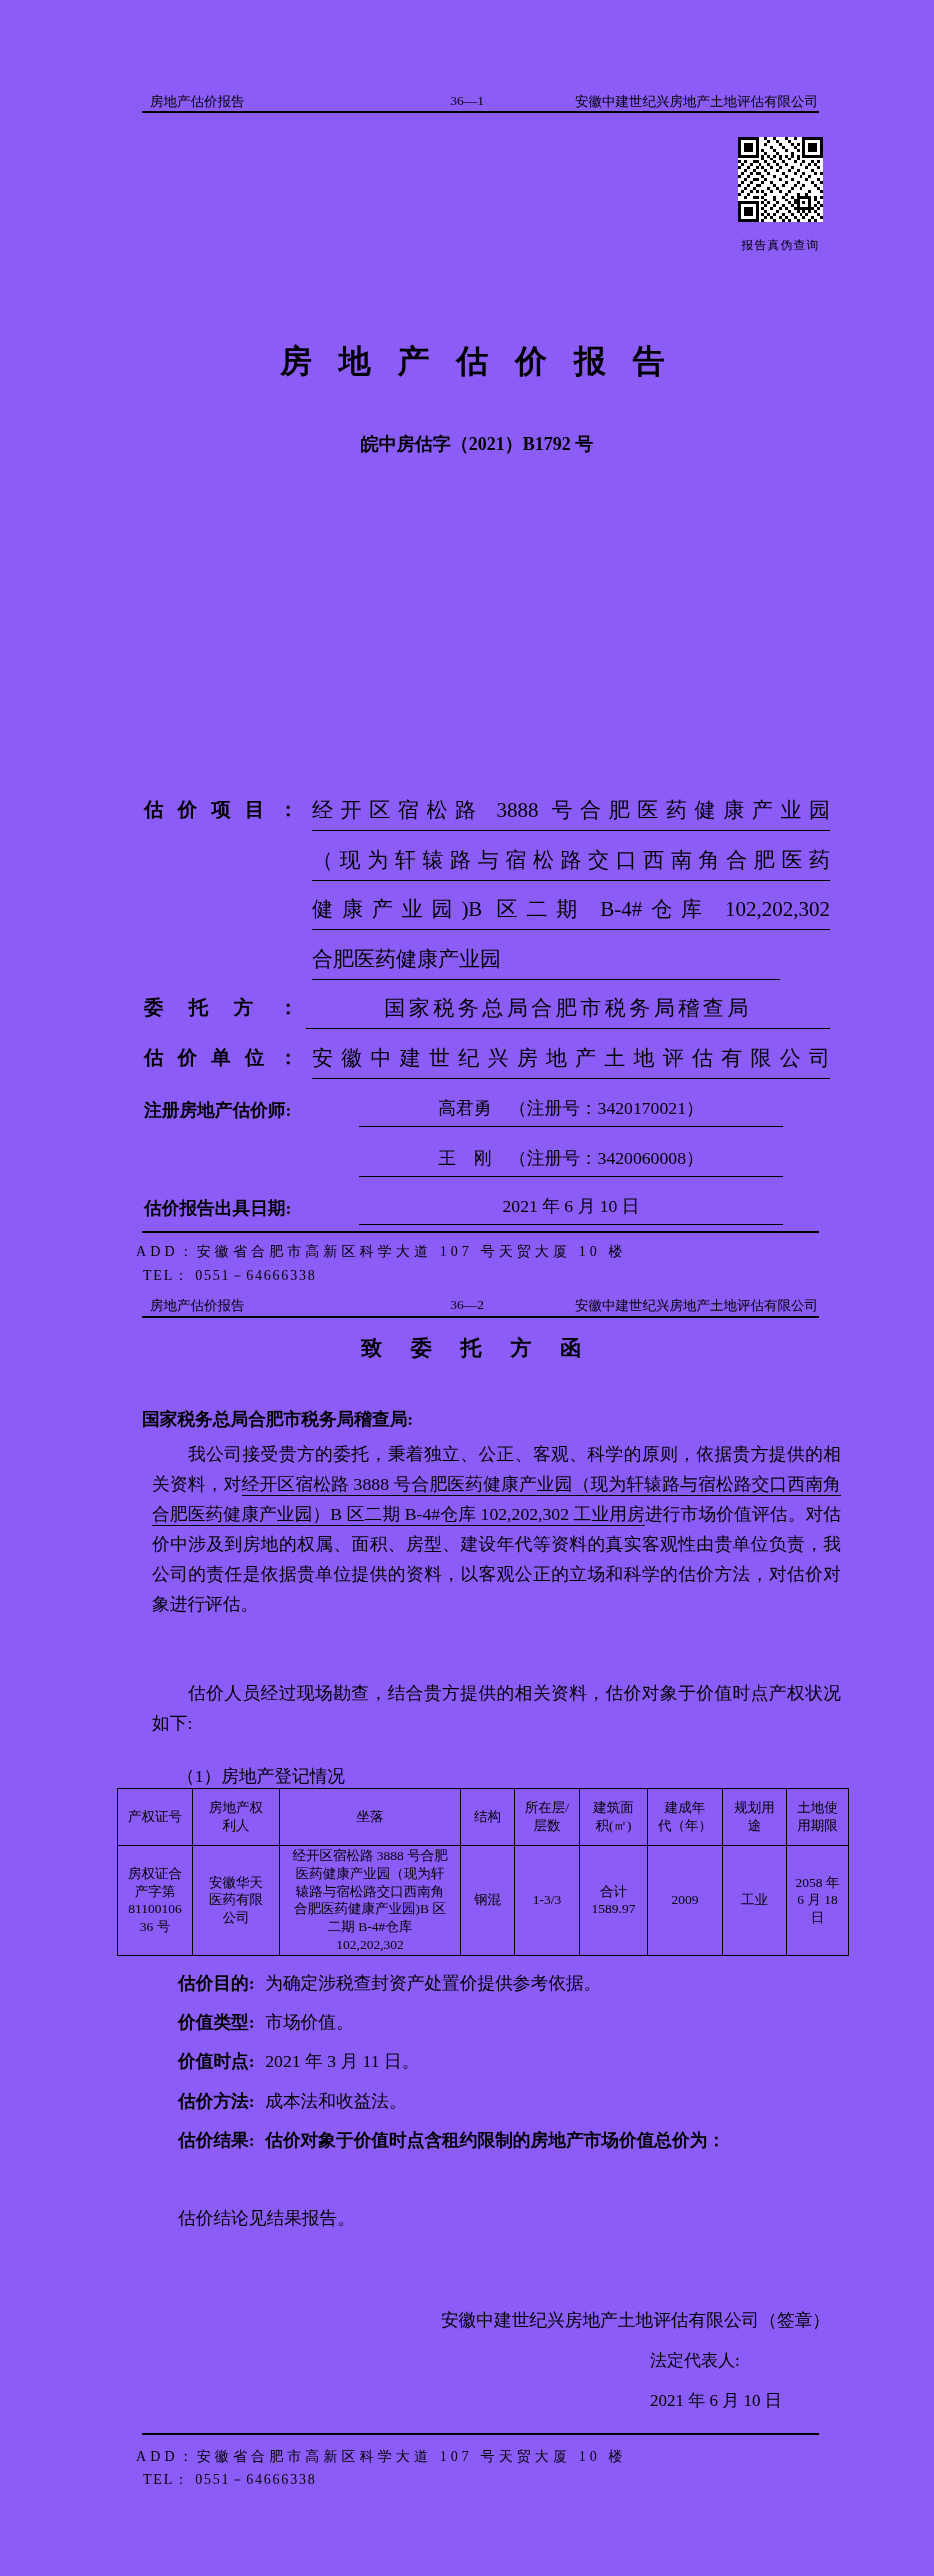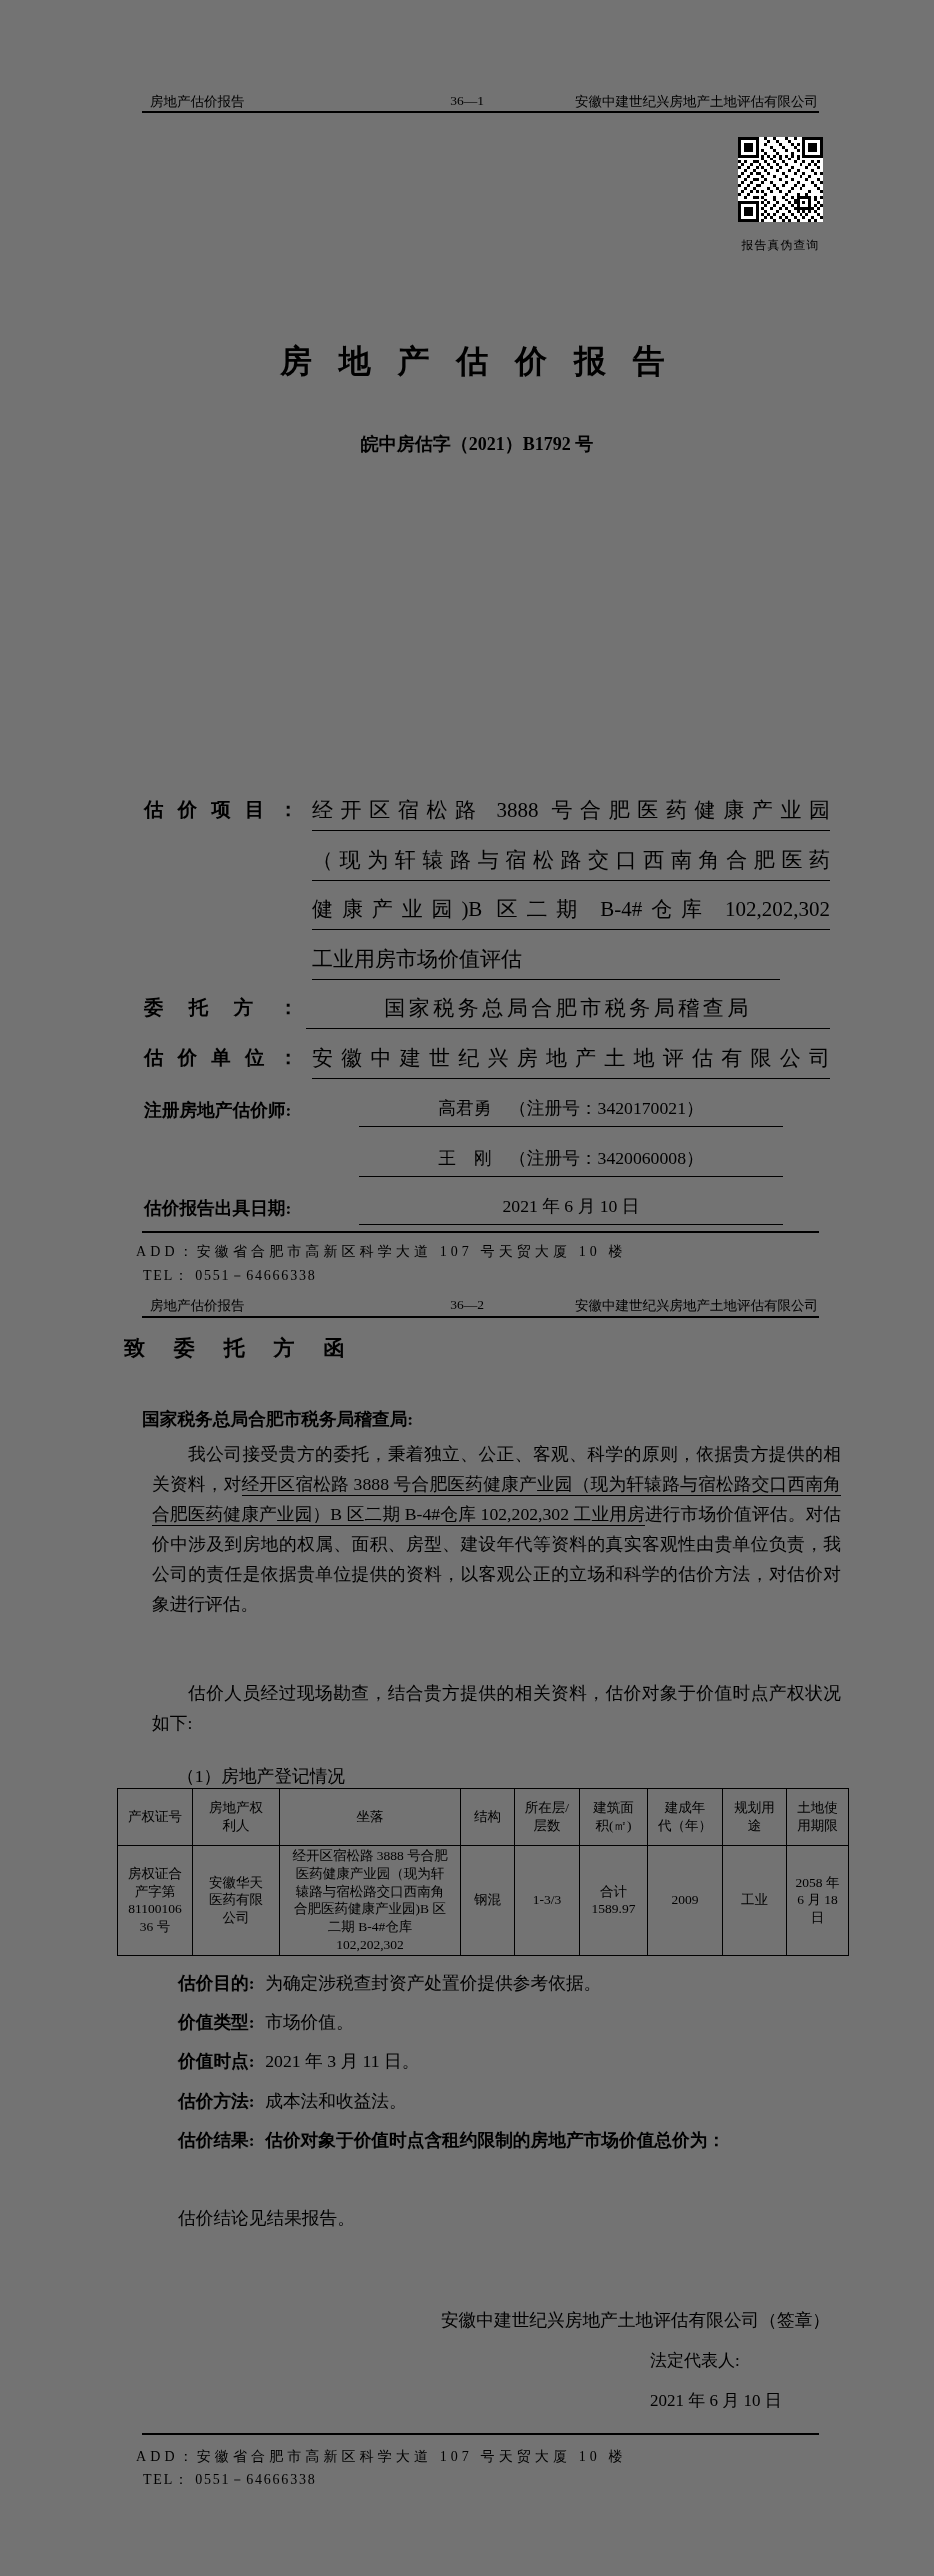--- a/index.html
+++ b/index.html
@@ -1,32 +1,32 @@
 <!DOCTYPE html>
 <html style="font-size:9.4px"><head>
 <meta charset="utf-8">
 <style>
   html,body{margin:0;padding:0;background:#fff;}
   body{width:934px;font-family:"Liberation Serif","DejaVu Serif",serif;color:#000;}
-  #doc{position:relative;width:934px;height:2576px;background:#737373;overflow:hidden;}
+  #doc{position:relative;width:934px;height:2576px;background:#8b5cf6;overflow:hidden;}
   .abs{position:absolute;}
   .hdr-left{left:150px;font-size:13.5px;}
   .hdr-center{left:0;width:934px;text-align:center;font-size:13.5px;}
   .hdr-right{right:116px;font-size:13.5px;}
   .rule{left:142px;width:677px;height:2.4px;background:#000;}
   .qr-caption{left:726px;width:109px;text-align:center;font-size:11.8px;font-weight:normal;letter-spacing:1.2px;}
   .title{left:124px;width:706px;text-align:center;font-size:32px;font-weight:bold;letter-spacing:9.4px;}
   .subtitle{left:124px;width:706px;text-align:center;font-size:18px;font-weight:bold;}
   .flabel{left:144px;width:154px;font-size:19.4px;font-weight:bold;text-align:justify;text-align-last:justify;display:inline-block;}
   .flabel2{left:144px;font-size:17.7px;font-weight:bold;}
   .fval{display:inline-block;font-size:21px;border-bottom:1.8px solid #000;padding-bottom:5.9px;}
   .fval-j{text-align:justify;text-align-last:justify;}
   .fval-c{text-align:center;}
   .fval-sm{font-size:17.7px;}
-  .letter-title{left:124px;width:706px;text-align:left;font-size:21px;font-weight:bold;letter-spacing:11.8px;}
+  .letter-title{left:124px;width:706px;text-align:center;font-size:21px;font-weight:bold;letter-spacing:11.8px;}
   .salutation{left:142px;font-size:17.7px;font-weight:bold;text-align:center;}
   .para{left:152px;width:689px;font-size:17.7px;line-height:30px;text-align:justify;text-indent:36px;}
   .u{border-bottom:1.2px solid #000;padding-bottom:1.2px;}
   .heading{left:177px;font-size:17.7px;}
   .reg-table{left:117px;top:1788px;width:731px;border-collapse:collapse;table-layout:fixed;}
   .reg-table th,.reg-table td{border:1.2px solid #000;font-size:13.5px;line-height:17.7px;font-weight:normal;
     text-align:center;vertical-align:middle;white-space:pre-line;padding:1.2px;}
   .reg-table thead tr{height:57px;}
   .reg-table tbody tr{height:105px;}
   .item{left:178px;font-size:17.7px;}
@@ -90,21 +90,21 @@
   </div>
   <span class="abs qr-caption" style="top:238px">报告真伪查询</span>
 
   <div class="abs title" style="top:340px">房 地 产 估 价 报 告</div>
   <div class="abs subtitle" style="top:432px">皖中房估字（2021）B1792 号</div>
 
   <span class="abs flabel" style="top:796px">估价项目：</span>
   <span class="abs fval fval-j" style="left:312px;top:796px;width:518px">经开区宿松路 3888 号合肥医药健康产业园</span>
   <span class="abs fval fval-j" style="left:312px;top:846px;width:518px">（现为轩辕路与宿松路交口西南角合肥医药</span>
   <span class="abs fval fval-j" style="left:312px;top:895px;width:518px">健康产业园)B 区二期 B-4#仓库 102,202,302</span>
-  <span class="abs fval" style="left:312px;top:945px;width:468px">工业用房市场价值评估</span>
+  <span class="abs fval" style="left:312px;top:945px;width:468px">合肥医药健康产业园</span>
 
   <span class="abs flabel" style="top:994px">委托方：</span>
   <span class="abs fval fval-c" style="left:306px;top:994px;width:524px;letter-spacing:3.5px">国家税务总局合肥市税务局稽查局</span>
 
   <span class="abs flabel" style="top:1044px">估价单位：</span>
   <span class="abs fval fval-j" style="left:312px;top:1044px;width:518px">安徽中建世纪兴房地产土地评估有限公司</span>
 
   <span class="abs flabel2" style="top:1098px">注册房地产估价师:</span>
   <span class="abs fval fval-c fval-sm" style="left:359px;top:1096px;width:424px">高君勇　（注册号：3420170021）</span>
   <span class="abs fval fval-c fval-sm" style="left:359px;top:1146px;width:424px">王　刚　（注册号：3420060008）</span>

